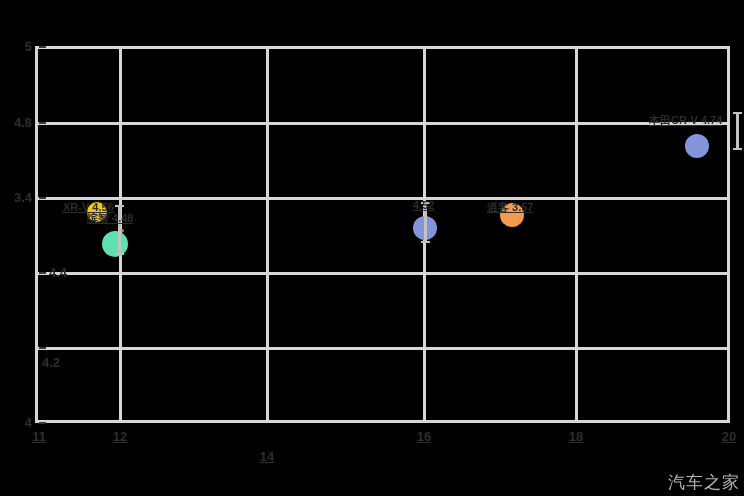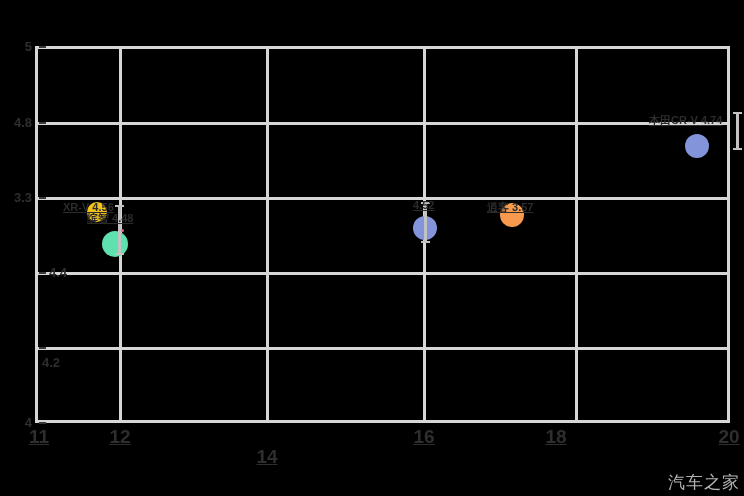--- a/index.html
+++ b/index.html
@@ -4,21 +4,21 @@
 <style>
   html,body{margin:0;padding:0;background:#000;}
   .canvas{
     position:relative;width:744px;height:496px;background:#000;
     font-family:"Liberation Sans","DejaVu Sans",sans-serif;overflow:hidden;
   }
   .plot-frame{position:absolute;box-sizing:border-box;border:3px solid #d6d6d6;background:transparent;}
   .gridline{position:absolute;background:#d6d6d6;}
   .y-tick-label{position:absolute;width:32px;text-align:right;font-size:13px;font-weight:bold;color:#2e2e2e;line-height:14px;}
   .y-tick-dash{position:absolute;width:7px;height:2px;background:#3a3a3a;}
-  .x-tick-label{position:absolute;width:40px;text-align:center;font-size:19px;font-weight:bold;color:#2e2e2e;text-decoration:underline;line-height:14px;cursor:pointer;}
+  .x-tick-label{position:absolute;width:40px;text-align:center;font-size:13px;font-weight:bold;color:#2e2e2e;text-decoration:underline;line-height:14px;cursor:pointer;}
   .bubble{position:absolute;border-radius:50%;}
   .bubble-label{position:absolute;font-size:11px;font-weight:bold;color:#2c2c2c;text-decoration:underline;white-space:nowrap;line-height:11px;cursor:pointer;}
   .errbar-stem{position:absolute;width:3px;background:#c2c2c2;}
   .errbar-cap{position:absolute;width:9px;height:2px;background:#c2c2c2;}
   .accent-dot{position:absolute;width:3px;height:3px;border-radius:50%;}
   .x-axis-title{position:absolute;left:300px;top:459px;width:180px;text-align:center;font-size:12px;color:#2e2e2e;}
   .watermark{position:absolute;right:4px;top:471px;font-size:17px;color:#b3b3b3;letter-spacing:1px;}
 </style>
 </head>
 <body>
@@ -27,29 +27,29 @@
   <div class="plot-frame" id="plot-frame" style="left: 35px; top: 46px; width: 695px; height: 377px;"></div>
   <div id="chart-layer">
       <div class="x-tick-label" style="left: 19px; top: 430px;">11</div>
       <div class="gridline" style="left: 119px; top: 46px; width: 3px; height: 377px;"></div>
       <div class="x-tick-label" style="left: 100px; top: 430px;">12</div>
       <div class="gridline" style="left: 266px; top: 46px; width: 3px; height: 377px;"></div>
       <div class="x-tick-label" style="left: 247px; top: 430px; margin-top: 20px;">14</div>
       <div class="gridline" style="left: 423px; top: 46px; width: 3px; height: 377px;"></div>
       <div class="x-tick-label" style="left: 404px; top: 430px;">16</div>
       <div class="gridline" style="left: 575px; top: 46px; width: 3px; height: 377px;"></div>
-      <div class="x-tick-label" style="left: 536px; top: 430px;">18</div>
+      <div class="x-tick-label" style="left: 556px; top: 430px;">18</div>
       <div class="x-tick-label" style="left: 709px; top: 430px;">20</div>
       <div class="y-tick-label" style="left: 0px; top: 40px;">5</div>
       <div class="y-tick-dash" style="left: 39px; top: 46px;"></div>
       <div class="gridline" style="left: 35px; top: 122px; width: 695px; height: 3px;"></div>
       <div class="y-tick-label" style="left: 0px; top: 116px;">4.8</div>
       <div class="y-tick-dash" style="left: 39px; top: 122px;"></div>
       <div class="gridline" style="left: 35px; top: 197px; width: 695px; height: 3px;"></div>
-      <div class="y-tick-label" style="left: 0px; top: 191px;">3.3</div>
+      <div class="y-tick-label" style="left: 0px; top: 191px;">3.4</div>
       <div class="y-tick-dash" style="left: 39px; top: 197px;"></div>
       <div class="gridline" style="left: 35px; top: 272px; width: 695px; height: 3px;"></div>
       <div class="y-tick-label" style="left: 0px; top: 266px; margin-left: 35px;">4.4</div>
       <div class="y-tick-dash" style="left: 39px; top: 272px;"></div>
       <div class="gridline" style="left: 35px; top: 347px; width: 695px; height: 3px;"></div>
       <div class="y-tick-label" style="left: 0px; top: 356px; padding-left: 28px;">4.2</div>
       <div class="y-tick-dash" style="left: 39px; top: 347px;"></div>
       <div class="y-tick-label" style="left: 0px; top: 416px;">4</div>
       <div class="y-tick-dash" style="left: 39px; top: 422px;"></div>
       <div class="bubble" style="left: 87px; top: 202px; width: 20px; height: 20px; background: rgb(242, 195, 24);"></div>

